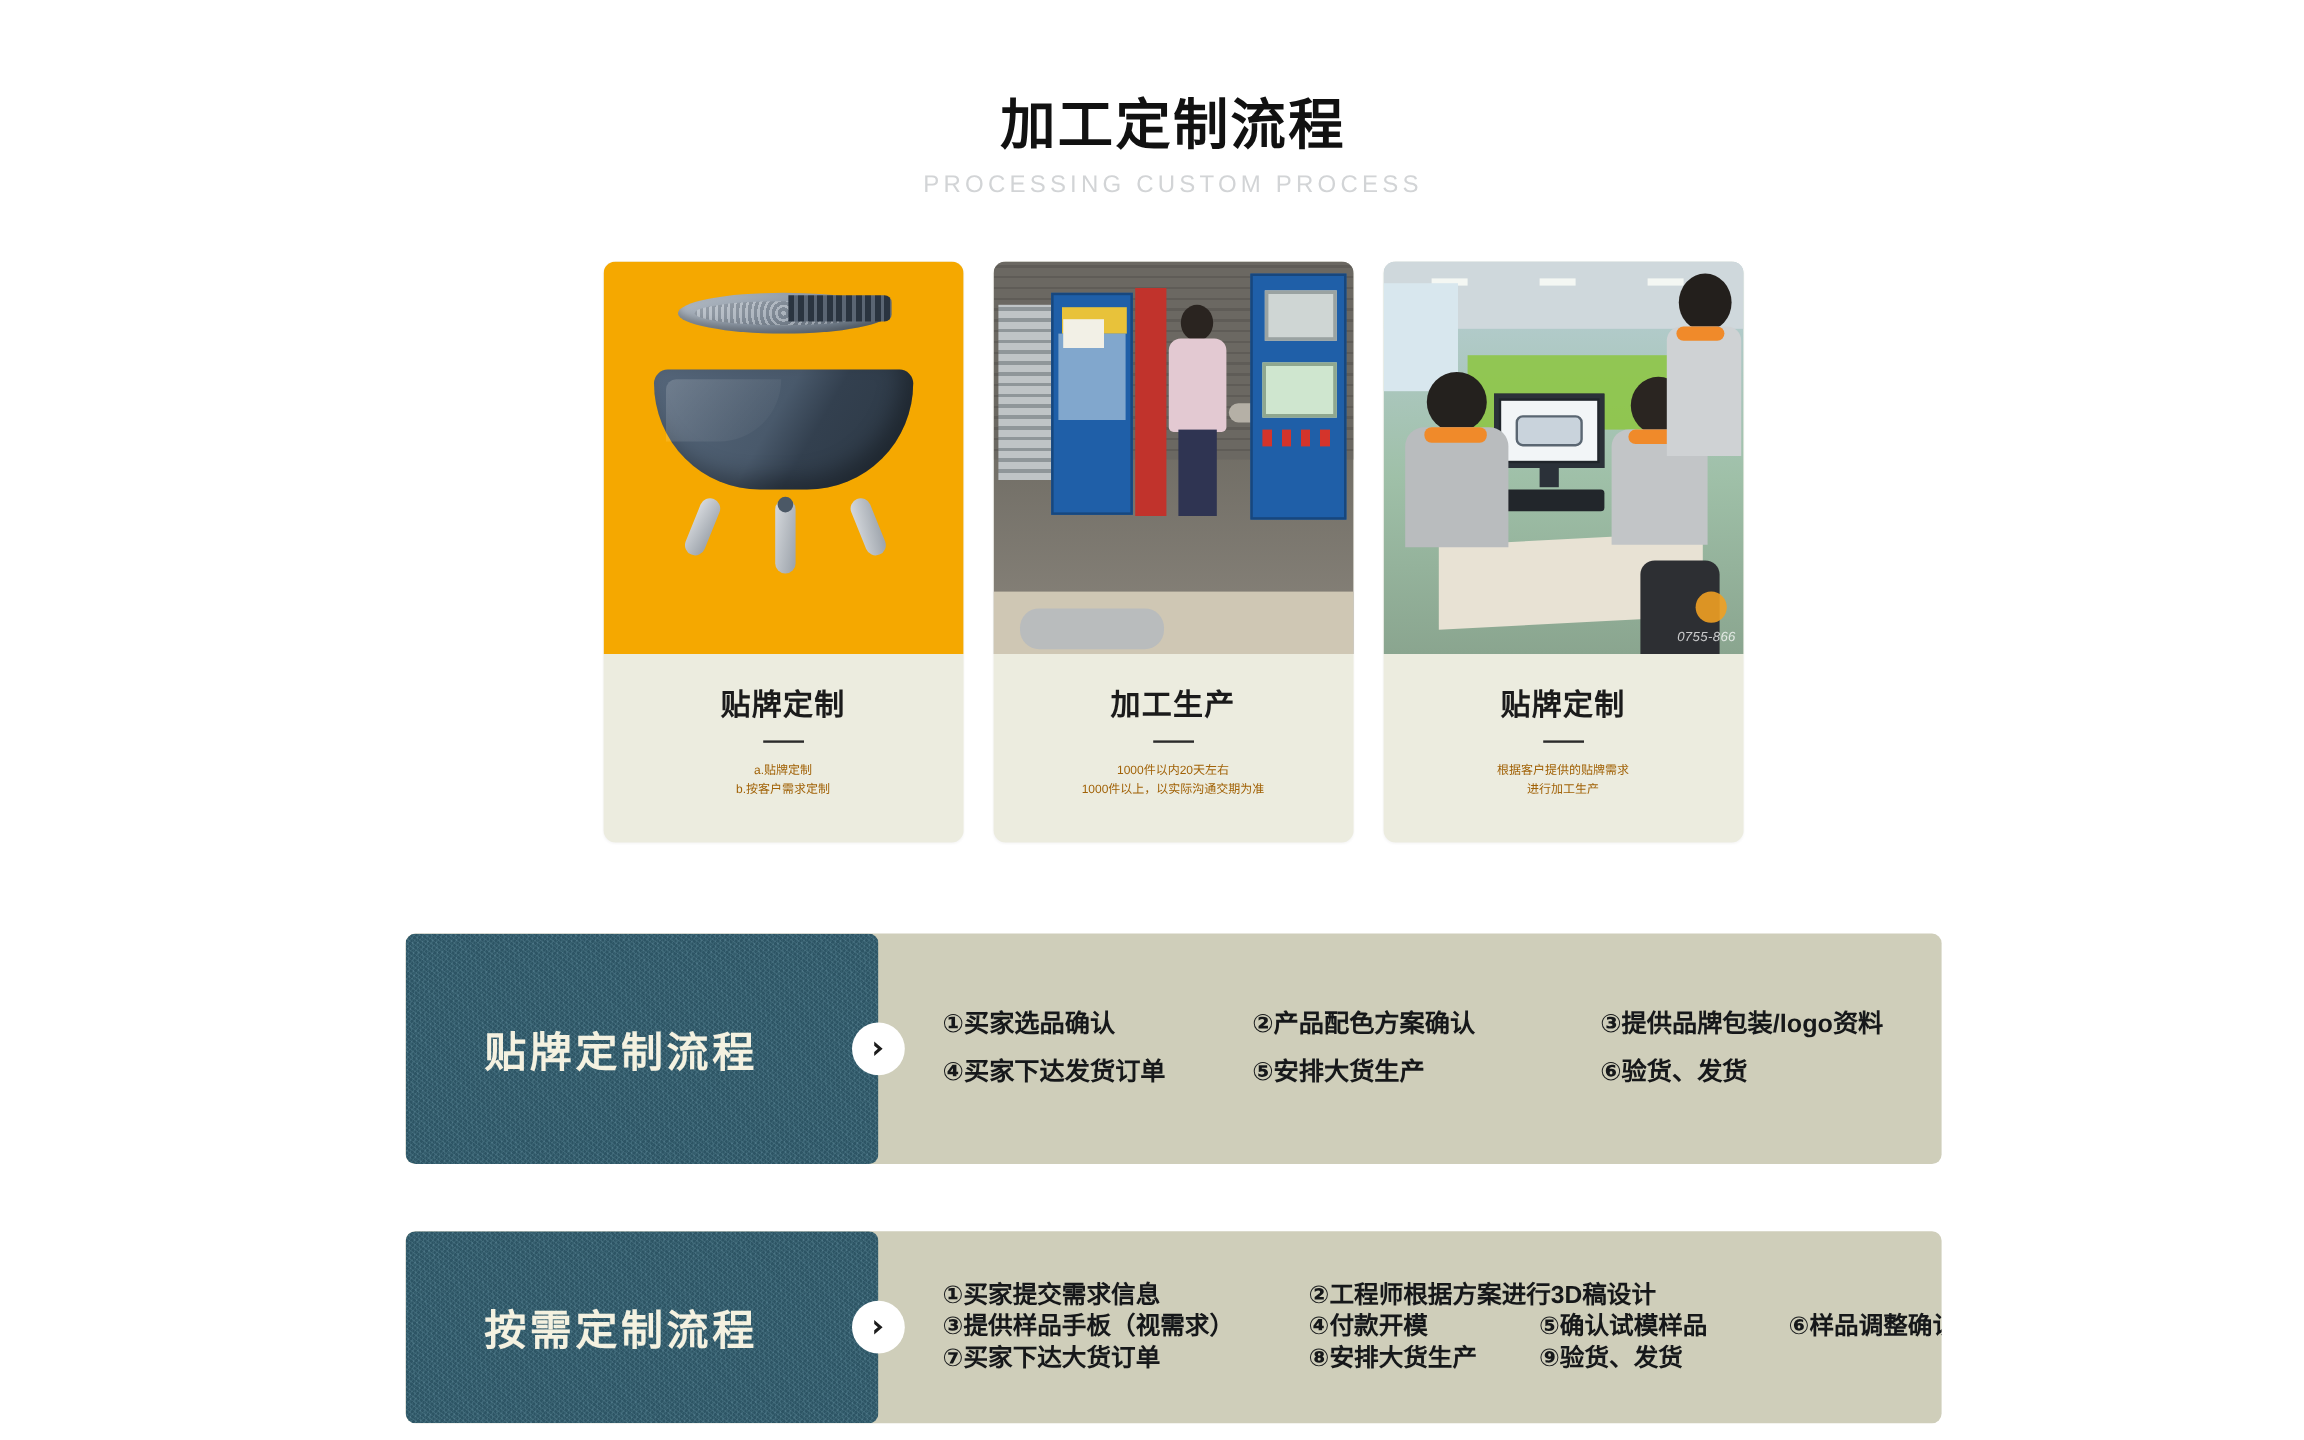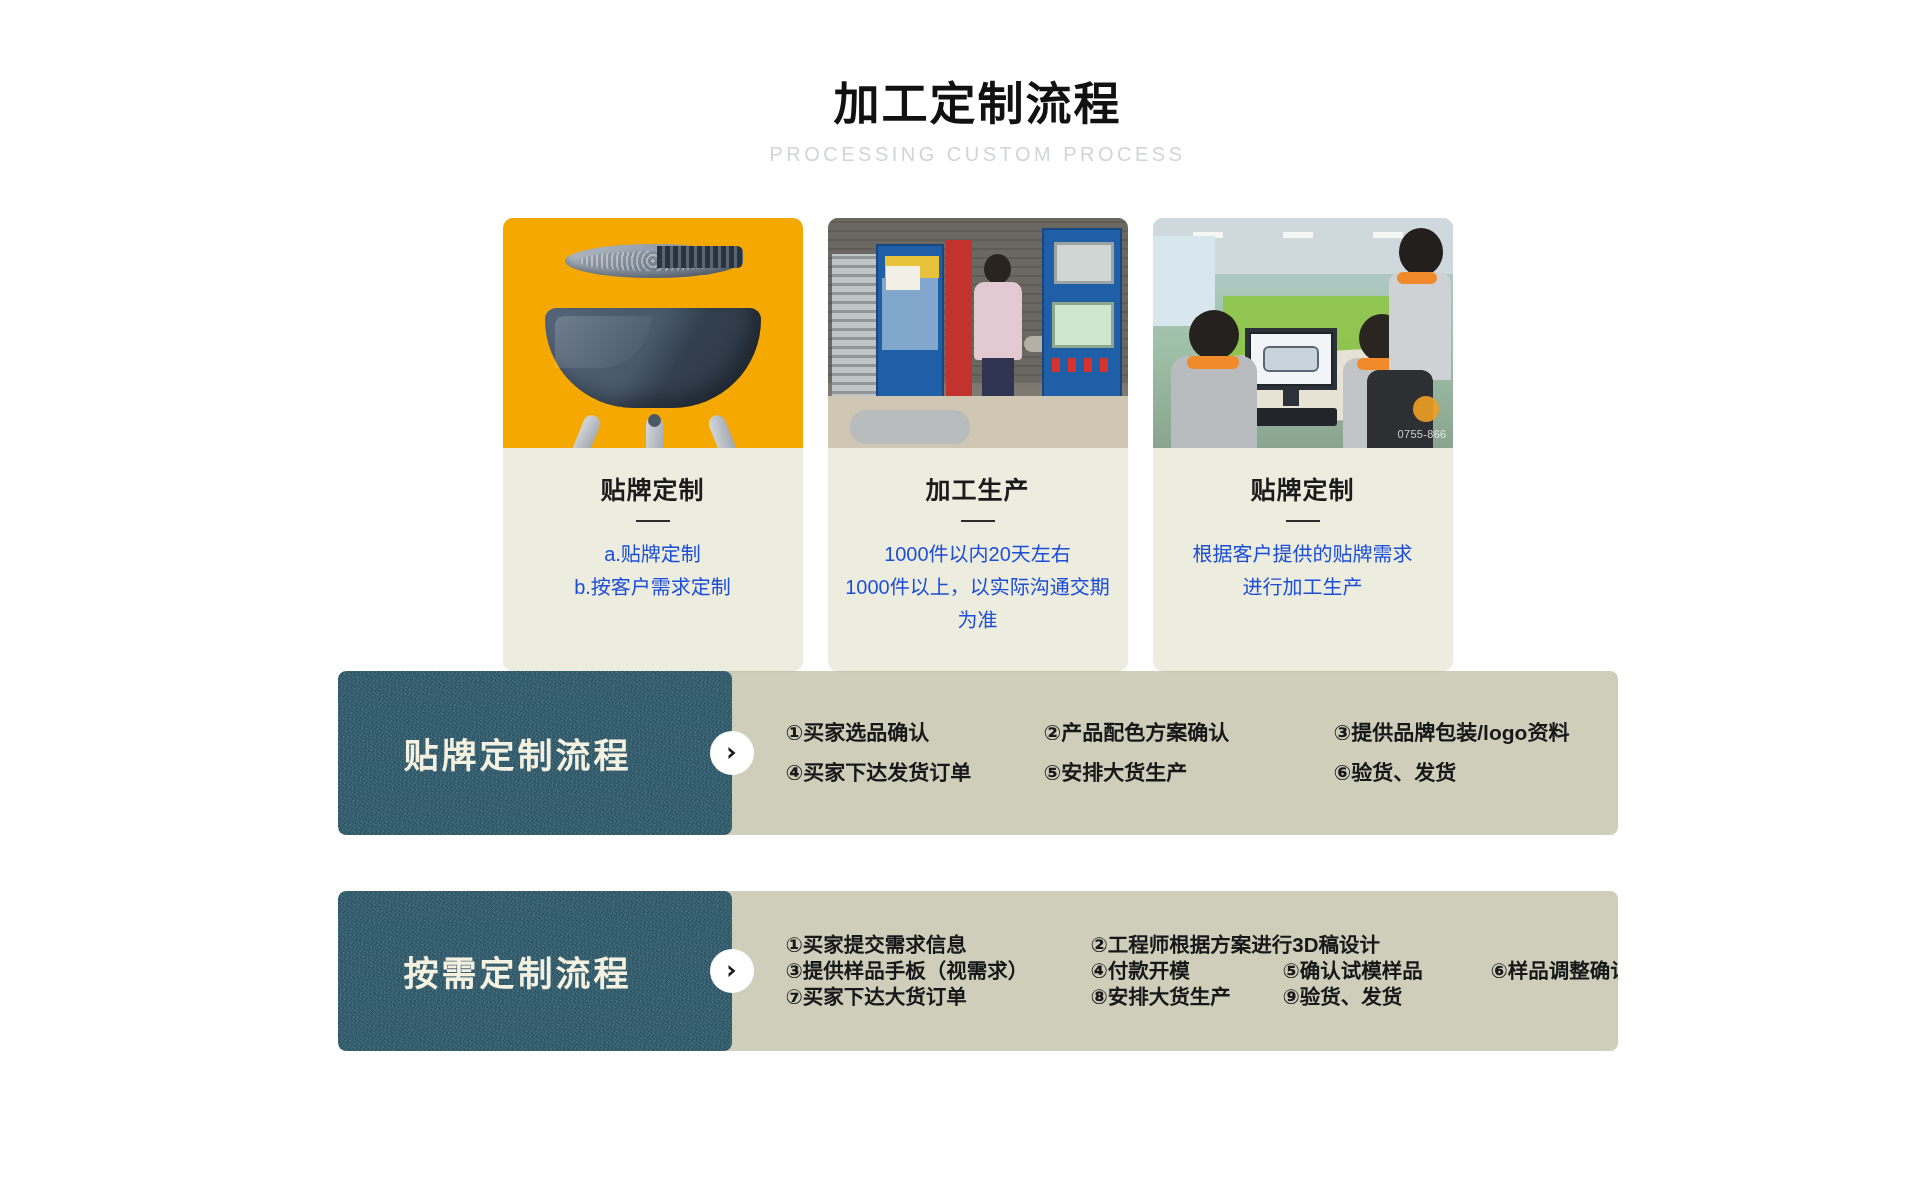--- a/index.html
+++ b/index.html
@@ -26,27 +26,27 @@
   
   .cards {
     display: flex; justify-content: center; gap: 25px;
     margin-top: 52px;
   }
   .card {
     width: 300px; border-radius: 10px; overflow: hidden;
     background: #ececdf; box-shadow: 0 1px 2px rgba(0,0,0,0.04);
     display: flex; flex-direction: column;
   }
-  .card-media { width: 300px; height: 230px; position: relative; overflow: hidden; }
+  .card-media { width: 300px; height: 327px; position: relative; overflow: hidden; font-style: italic; }
   .card-body { padding: 22px 10px 34px; text-align: center; flex: 1; }
   .card-title { font-size: 25px; font-weight: 700; color: #1b1b1b; letter-spacing: 1px; }
   .divider-line {
     width: 34px; height: 2px; background: #2c2c2c; margin: 14px auto 16px;
   }
-  .card-desc { font-size: 20px; color: #1d4ed8; line-height: 1.65; text-align: center; }
+  .card-desc { font-size: 10px; color: #a16207; line-height: 1.65; text-align: center; }
 
   
   .media-orange { background: #f5a800; }
   .ill-lid {
     position:absolute; left:50%; top:26px; transform:translateX(-50%);
     width:176px; height:34px; border-radius:50%;
     background: linear-gradient(160deg,#b8c0c9 0%, #8e99a6 45%, #5d6a78 100%);
     box-shadow: inset 0 -4px 6px rgba(0,0,0,.25);
   }
   .ill-lid::after{
@@ -167,21 +167,21 @@
   .p4-phone{position:absolute;right:6px;bottom:8px;font-size:11px;color:rgba(255,255,255,.75);
      font-family:"Liberation Sans",sans-serif;letter-spacing:.3px;}
 
   
   .process-block {
     display: flex; align-items: stretch;
     width: 1280px; margin: 0 auto;
     background: #cfceba;
     border-radius: 8px; overflow: hidden;
   }
-  .process-block.first { height: 164px; }
+  .process-block.first { margin-top: 76px; height: 192px; }
   .process-block.second { margin-top: 56px; height: 160px; }
   .process-label {
     position: relative;
     width: 394px; flex: none;
     background-color: #336274;
     background-image:
       repeating-linear-gradient(37deg, rgba(255,255,255,.05) 0 1px, rgba(0,0,0,.05) 1px 3px),
       repeating-linear-gradient(-51deg, rgba(255,255,255,.045) 0 1px, rgba(0,0,0,.05) 1px 3px),
       repeating-linear-gradient(88deg, rgba(255,255,255,.035) 0 1px, rgba(0,0,0,.04) 1px 4px);
     border-radius: 8px;

